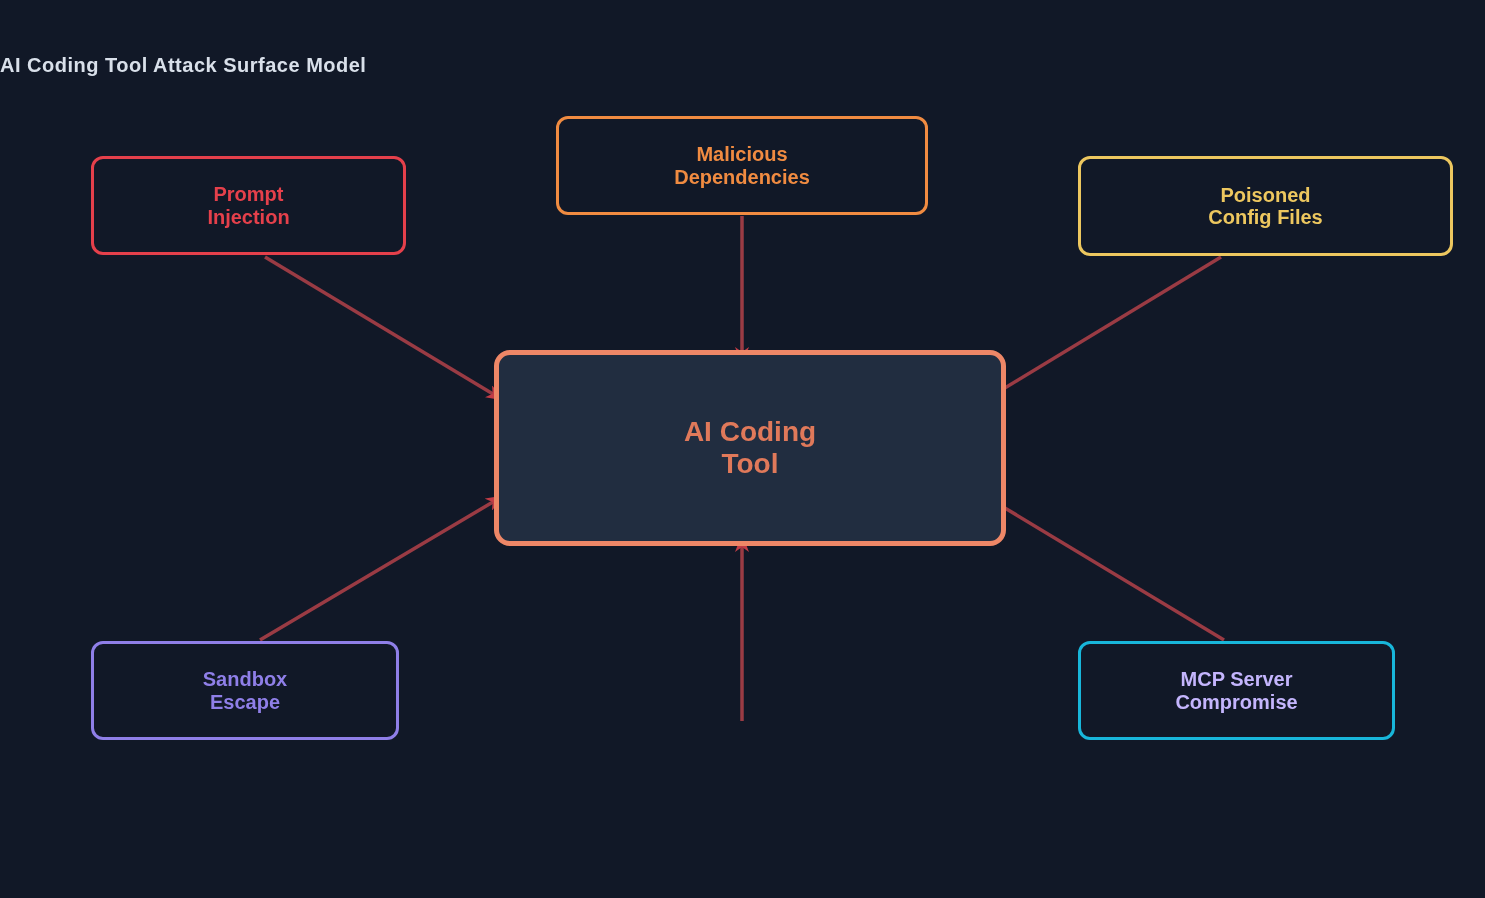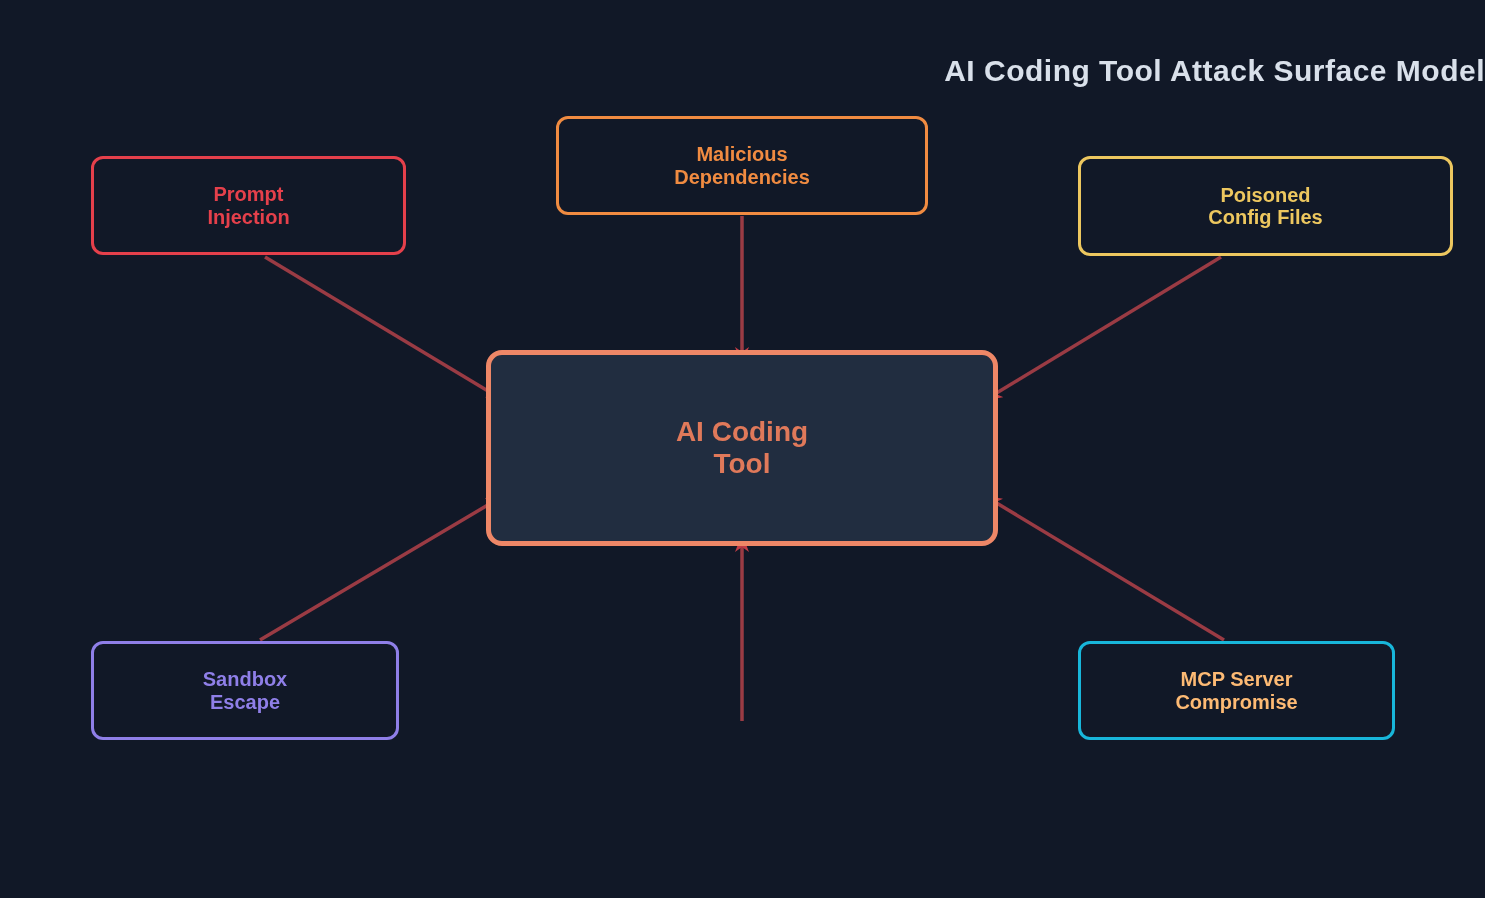--- a/index.html
+++ b/index.html
@@ -13,22 +13,22 @@
     height: 898px;
     overflow: hidden;
     background: #111827; 
   }
   .title {
     position: absolute;
     top: 54px;
     left: 0;
     width: 100%;
     margin: 0;
-    text-align: right;
-    font-size: 30px;
+    text-align: left;
+    font-size: 20px;
     font-weight: bold;
     letter-spacing: 0.5px;
     color: #d9e0ea; 
   }
   #edges-svg {
     position: absolute;
     left: 0;
     top: 0;
     width: 1485px;
     height: 898px;
@@ -47,20 +47,21 @@
   }
   .node-label {
     white-space: pre-line;
     font-weight: bold;
     font-size: 20px;
     line-height: 1.12;
   }
   .node.center-node {
     border-width: 5px;
     border-radius: 16px;
+    margin-left: 8px;
   }
   .node.center-node .node-label {
     font-size: 28px;
     line-height: 1.15;
   }
   
   #node-prompt_injection       { left: 91px;   top: 156px; width: 315px; height: 99px; }
   #node-malicious_dependencies { left: 556px;  top: 116px; width: 372px; height: 99px; }
   #node-poisoned_config_files  { left: 1078px; top: 156px; width: 375px; height: 100px; }
   #node-sandbox_escape         { left: 91px;   top: 641px; width: 308px; height: 99px; }
@@ -108,18 +109,18 @@
     <span class="node-label">AI Coding
 Tool</span>
   </div>
 
   <div class="node threat-node" id="node-sandbox_escape" style="border-color: rgb(143, 127, 232); color: rgb(143, 127, 232);">
     <span class="node-label">Sandbox
 Escape</span>
   </div>
 
 
-  <div class="node threat-node" id="node-mcp_server_compromise" style="border-color: rgb(24, 182, 218); color: #fdba74;">
+  <div class="node threat-node" id="node-mcp_server_compromise" style="border-color: rgb(24, 182, 218); color: #c4b5fd;">
     <span class="node-label">MCP Server
 Compromise</span>
   </div>
 
 </div>
 
 </body></html>

